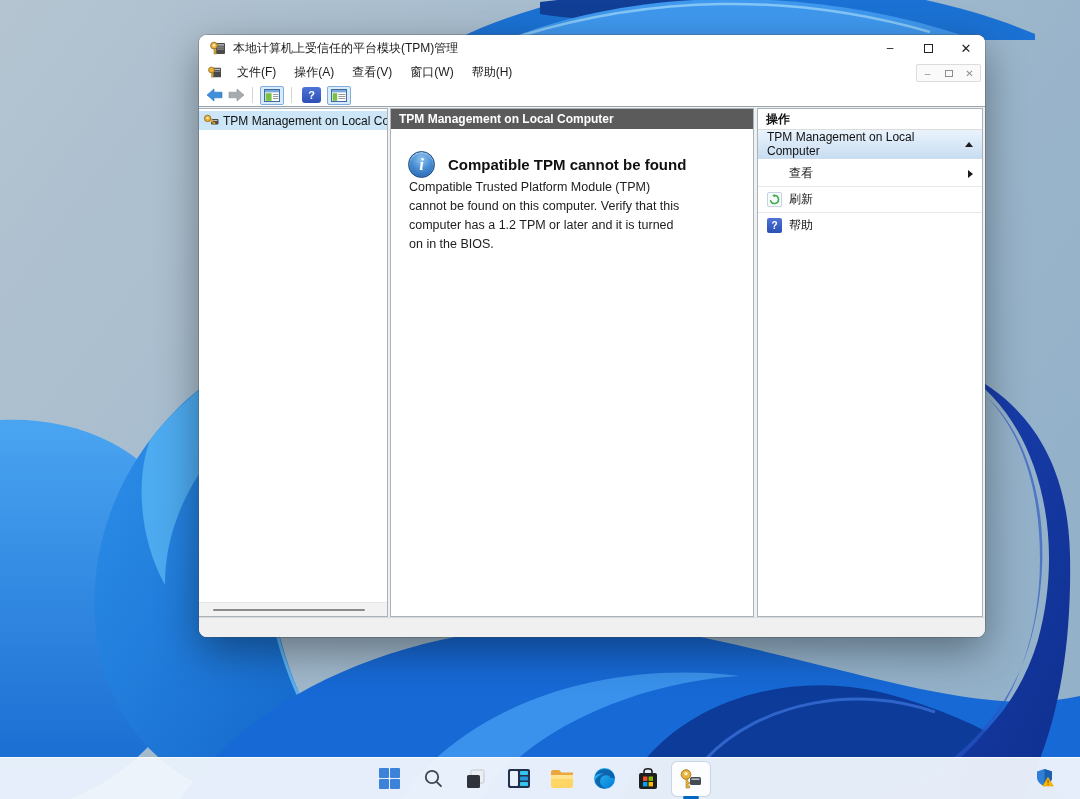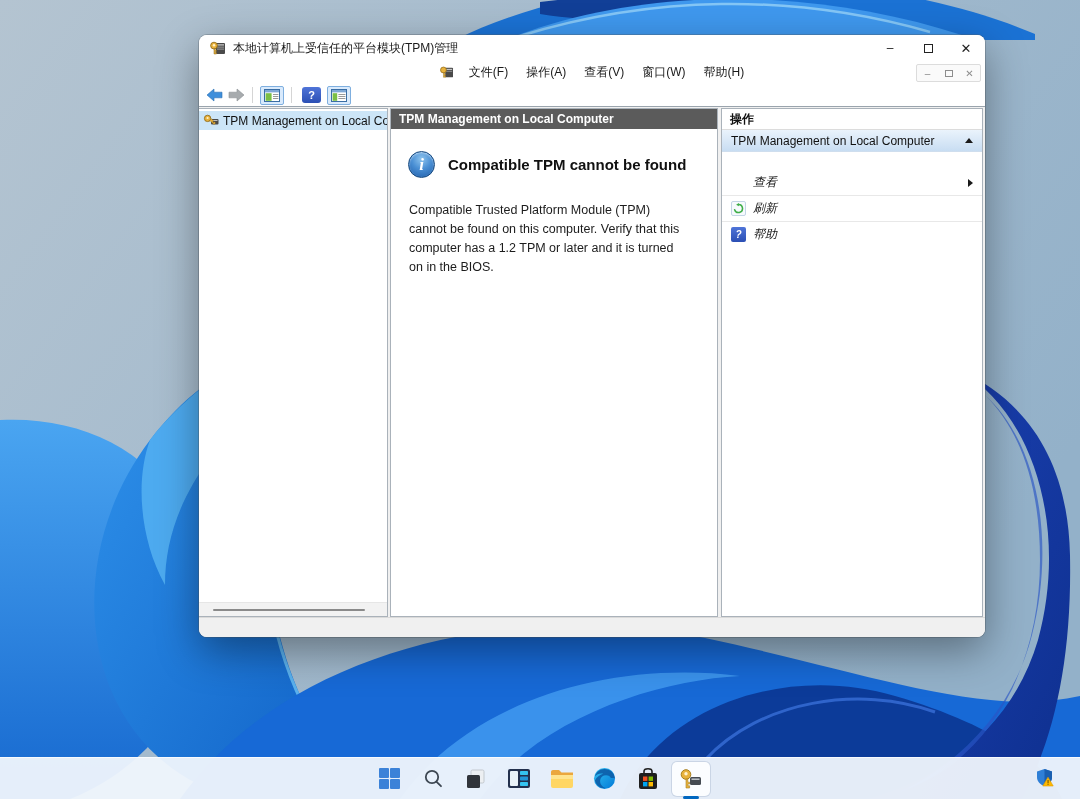--- a/index.html
+++ b/index.html
@@ -17,21 +17,21 @@
     display:flex; flex-direction:column;
   }
   .titlebar { height:26px; display:flex; align-items:center; padding-left:10px; background:#fff; flex:0 0 auto; }
   .title-icon { width:17px; height:15px; margin-right:7px; flex:0 0 auto; }
   .title-text { font-size:12px; color:#1a1a1a; white-space:nowrap; }
   .caption-buttons { margin-left:auto; display:flex; height:26px; }
   .cap-btn { width:38px; height:26px; display:flex; align-items:center; justify-content:center; color:#222; font-size:12px; }
   .cap-btn .maxbox { width:9px; height:9px; border:1px solid #222; }
   .cap-btn.close { font-size:13px; }
 
-  .menubar { height:23px; display:flex; align-items:center; padding-left:6px; background:#fff; flex:0 0 auto; position:relative;justify-content:center; }
+  .menubar { height:23px; display:flex; align-items:center; padding-left:6px; background:#fff; flex:0 0 auto; position:relative; }
   .menu-appicon { width:15px; height:13px; margin:0 6px 0 2px; }
   .menu-item { font-size:12px; color:#1a1a1a; padding:3px 9px; }
   .mdi-controls { position:absolute; right:4px; top:3px; display:flex; border:1px solid #dcdcdc; background:#fafafa; border-radius:2px; }
   .mdi-btn { width:21px; height:16px; display:flex; align-items:center; justify-content:center; color:#8d8d8d; font-size:10px; }
   .mdi-btn .restore-glyph { width:8px; height:7px; border:1px solid #8d8d8d; position:relative; background:#fafafa; }
   .mdi-btn .restore-glyph::before { content:""; position:absolute; left:2px; top:-3px; width:8px; height:7px; border:1px solid #8d8d8d; z-index:-1; }
 
   .toolbar { height:23px; display:flex; align-items:center; padding-left:7px; gap:3px; background:#fff; border-bottom:1px solid #9aa4ad; flex:0 0 auto; }
   .tb-sep { width:1px; height:16px; background:#d5d5d5; margin:0 4px; }
   .tb-arrow { width:18px; height:14px; }
@@ -54,29 +54,29 @@
   .result-header { flex:0 0 20px; background:#5b5b5b; color:#fff; font-size:12px; font-weight:bold; display:flex; align-items:center; padding-left:8px; white-space:nowrap; }
   .result-body { padding:22px 16px 0 17px; }
   .msg-head { display:flex; align-items:center; gap:13px; }
   .info-icon { width:27px; height:27px; border-radius:50%;
     background:radial-gradient(circle at 50% 28%, #8ec4ee 0%, #4a8fd4 45%, #1d5ca8 100%);
     border:1px solid #16497f; color:#fff; display:flex; align-items:center; justify-content:center;
     font-family:"Liberation Serif", serif; font-style:italic; font-weight:bold; font-size:17px; flex:0 0 auto;
     box-shadow:inset 0 1px 2px rgba(255,255,255,.6);
   }
   .msg-title { font-size:15px; font-weight:bold; color:#111; }
-  .msg-body { margin-top:23px; margin-left:1px; width:276px; font-size:12.5px; line-height:1.52; color:#1c1c1c; }
-
-  
-  .actions-pane { width:262px; background:#fff; border:1px solid #aab2ba; margin-left:3px; display:flex; flex-direction:column; }
+  .msg-body { margin-left:1px; width:276px; font-size:12.5px; line-height:1.52; color:#1c1c1c; }
+
+  
+  .actions-pane { width:226px; background:#fff; border:1px solid #aab2ba; margin-left:3px; display:flex; flex-direction:column; }
   .actions-header { flex:0 0 21px; display:flex; align-items:center; padding-left:8px; font-size:12px; font-weight:bold; color:#111; border-bottom:1px solid #dcdcdc; }
   .actions-section-header { flex:0 0 22px; display:flex; align-items:center; padding:0 9px; font-size:12px; color:#111;
     background:linear-gradient(#eaf3fc, #c8ddf2); border-bottom:1px solid #cfdeee; }
   .collapse-arrow { margin-left:auto; width:0; height:0; border-left:4px solid transparent; border-right:4px solid transparent; border-bottom:5px solid #1a1a1a; }
-  .actions-list { padding-top:19px;font-style:italic; }
+  .actions-list { padding-top:3px; }
   .action-item { height:23px; display:flex; align-items:center; padding:0 9px; font-size:12px; color:#141414; }
   .action-icon-slot { width:22px; flex:0 0 auto; display:flex; align-items:center; }
   .submenu-arrow { margin-left:auto; width:0; height:0; border-top:4px solid transparent; border-bottom:4px solid transparent; border-left:5px solid #1a1a1a; }
   .action-sep { height:1px; background:#e8e8e8; margin:1px 0; }
   .refresh-badge { width:15px; height:15px; border:1px solid #c3d4e6; background:#f6fafd; border-radius:2px; display:flex; align-items:center; justify-content:center; }
   .help-badge { width:15px; height:15px; background:linear-gradient(#4f74d8,#2b4fb4); border-radius:2px; color:#fff; font-size:10px; font-weight:bold; display:flex; align-items:center; justify-content:center; }
 
   .statusbar { flex:0 0 20px; background:#f0f0f0; border-top:1px solid #dadada; }
 
   

